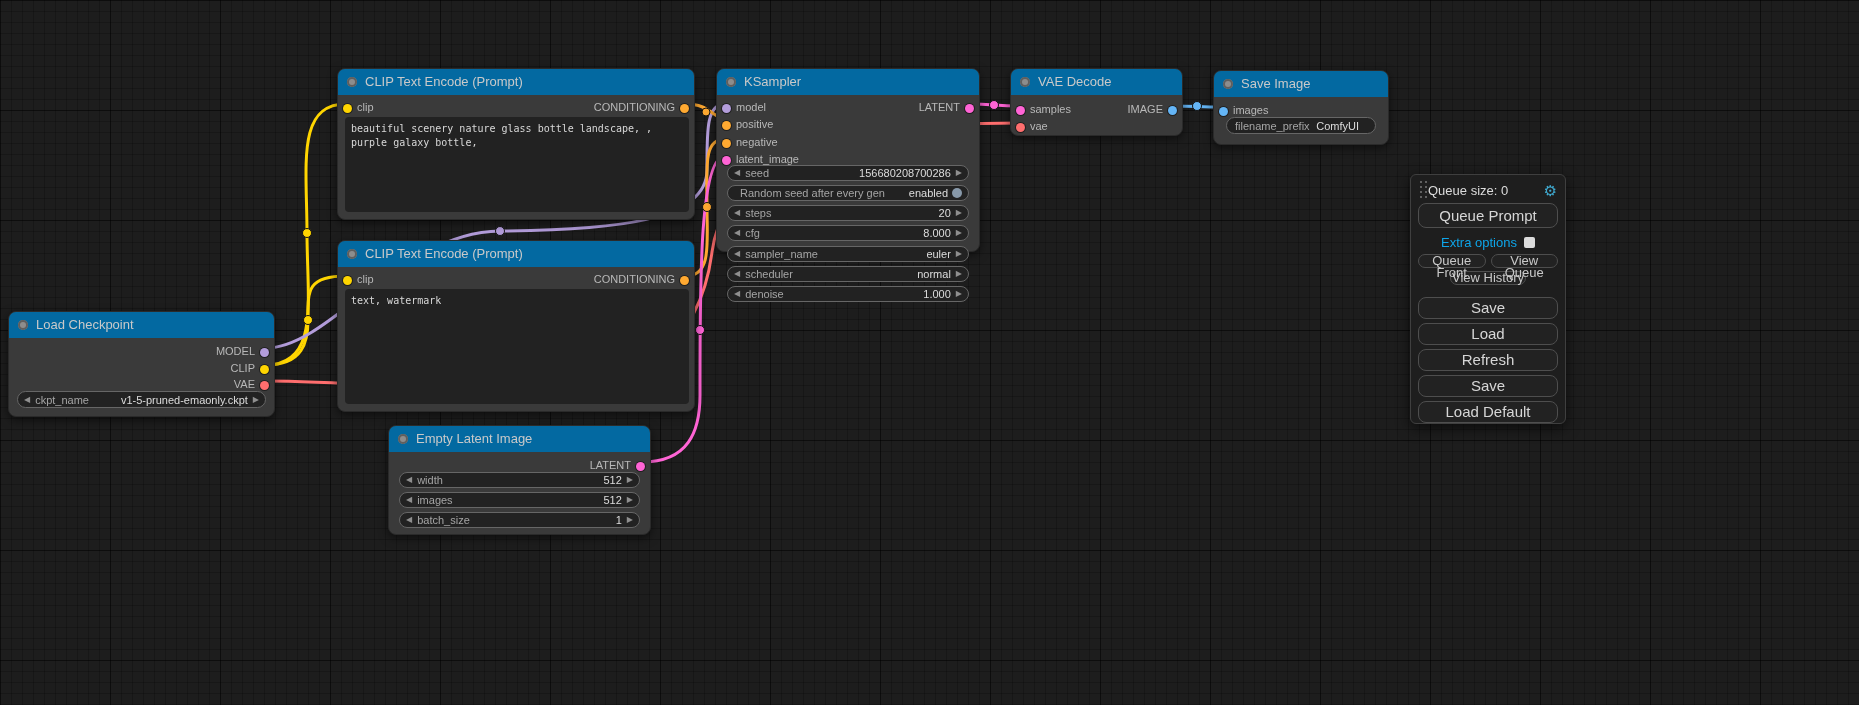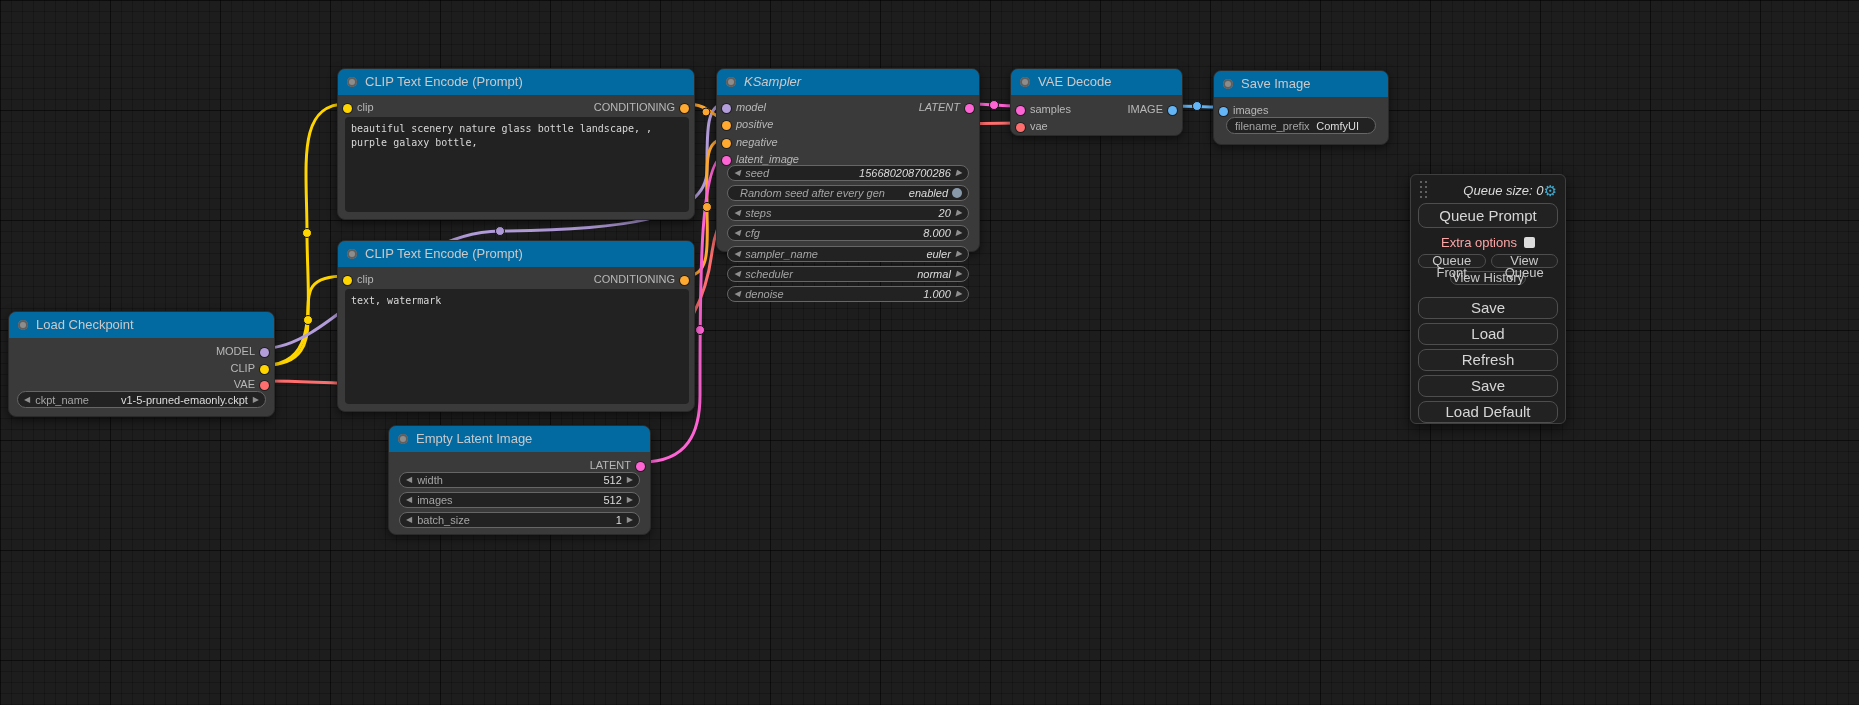--- a/index.html
+++ b/index.html
@@ -58,31 +58,31 @@
   }
 
   .menu {
     position:absolute; left:1410px; top:174px; width:156px; height:250px; z-index:3;
     background:#1e1e1e; border:1px solid #3f3f3f; border-radius:6px;
     box-shadow:0 4px 14px rgba(0,0,0,0.6); padding:5px 7px; color:#d8d8d8;
   }
   .menu-header { display:flex; align-items:center; height:20px; }
   .drag-handle { display:grid; grid-template-columns:repeat(2, 3px); grid-auto-rows:3px; gap:2px; margin-left:2px; }
   .drag-handle i { width:2px; height:2px; border-radius:50%; background:#777; }
-  .queue-size { flex:1; text-align:right; font-size:13px; color:#dcdcdc;font-style:italic; }
+  .queue-size { flex:1; text-align:left; font-size:13px; color:#dcdcdc; }
   .gear { font-size:15px; color:#3fa9cf; line-height:1; margin-right:1px; }
   .btn {
     display:block; width:100%; background:#222; border:1px solid #4e4e4e;
     border-radius:8px; color:#d6d6d6; text-align:center; cursor:pointer;
     font-family:"Liberation Sans", sans-serif;
   }
   .btn.big { height:22px; font-size:15px; line-height:20px; margin-top:4px; }
   .btn.queue { height:25px; font-size:15px; line-height:23px; margin-top:3px; }
   .extra-row { display:flex; align-items:center; justify-content:center; gap:7px;
-               height:20px; margin-top:4px; font-size:13px; color:#fca5a5; }
+               height:20px; margin-top:4px; font-size:13px; color:#0ea5e9; }
   .checkbox { width:11px; height:11px; background:#dcdcdc; border-radius:2px; }
   .small-row { display:flex; gap:5px; margin-top:2px; }
   .btn.small { height:14px; font-size:13px; line-height:12px; border-radius:8px; color:#c9c9c9; }
   .btn.history { width:76px; margin:3px auto 2px auto; }
   .sep { height:6px; }
 </style>
 </head>
 <body>
 
 <div id="canvas">
@@ -187,21 +187,21 @@
       <span class="warrow">▶</span>
     </div>
     <div class="widget" style="left:10px; right:10px; top:86px;">
       <span class="warrow">◀</span>
       <span class="wname">batch_size</span>
       <span class="wvalue">1</span>
       <span class="warrow">▶</span>
     </div>
   </div>
 
-  <div class="node" style="left:716px; top:68px; width:264px; height:184px;font-style:italic;">
+  <div class="node" style="left:716px; top:68px; width:264px; height:184px;">
     <div class="ntitle">
       <span class="tdot"></span>
       <span>KSampler</span>
     </div>
     <div class="port in" style="top:28px">
       <span class="pdot" style="background-color: rgb(179, 157, 219);"></span>
       <span>model</span>
     </div>
     <div class="port in" style="top:45px">
       <span class="pdot" style="background-color: rgb(255, 169, 49);"></span>

